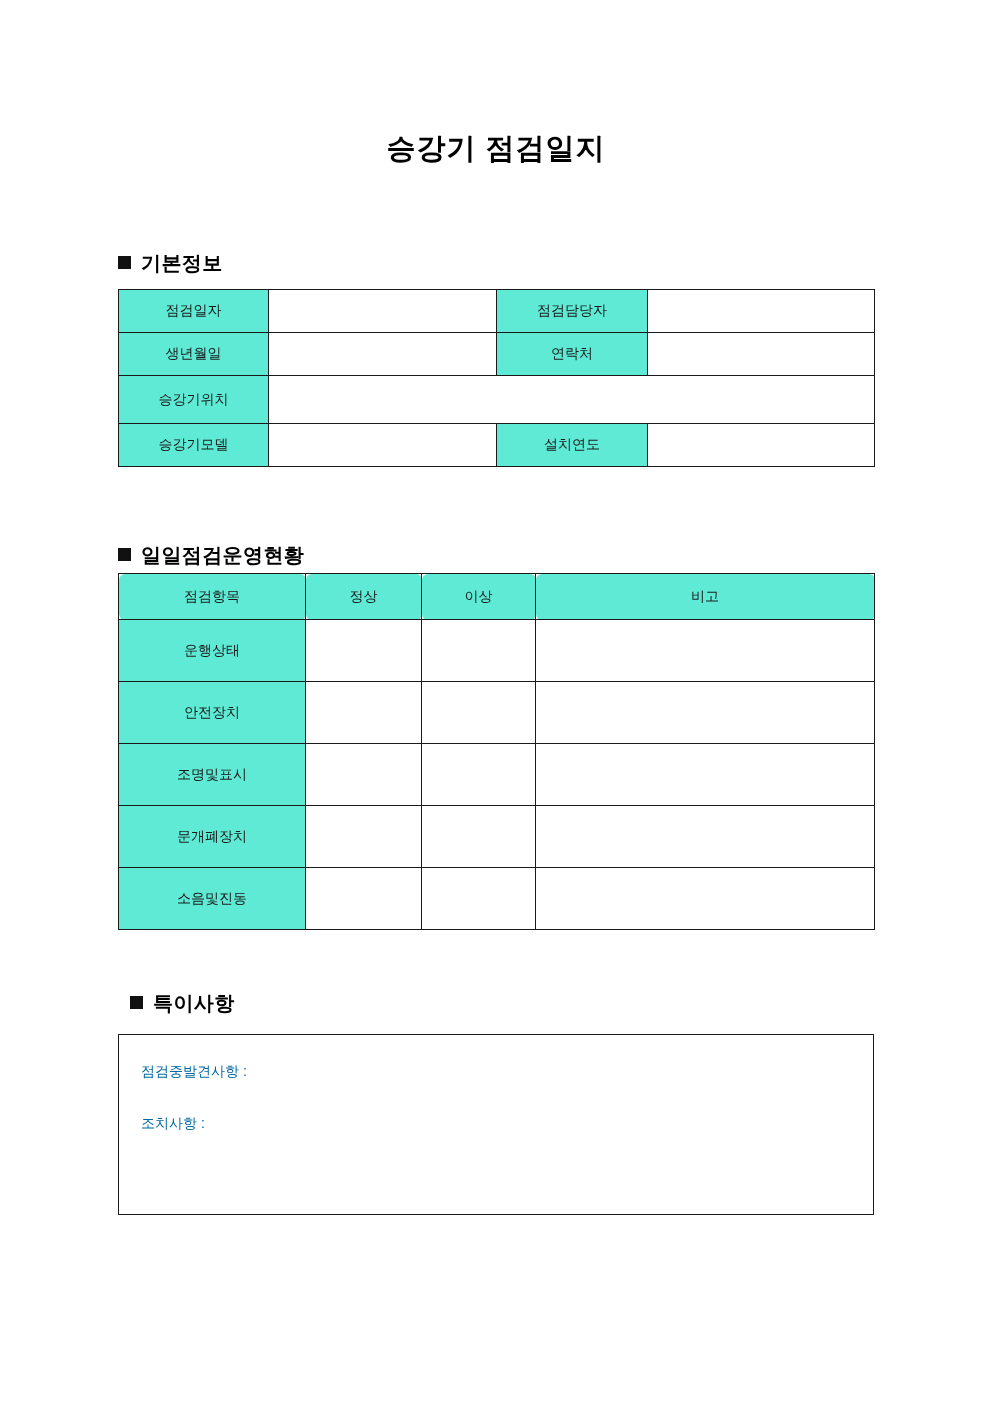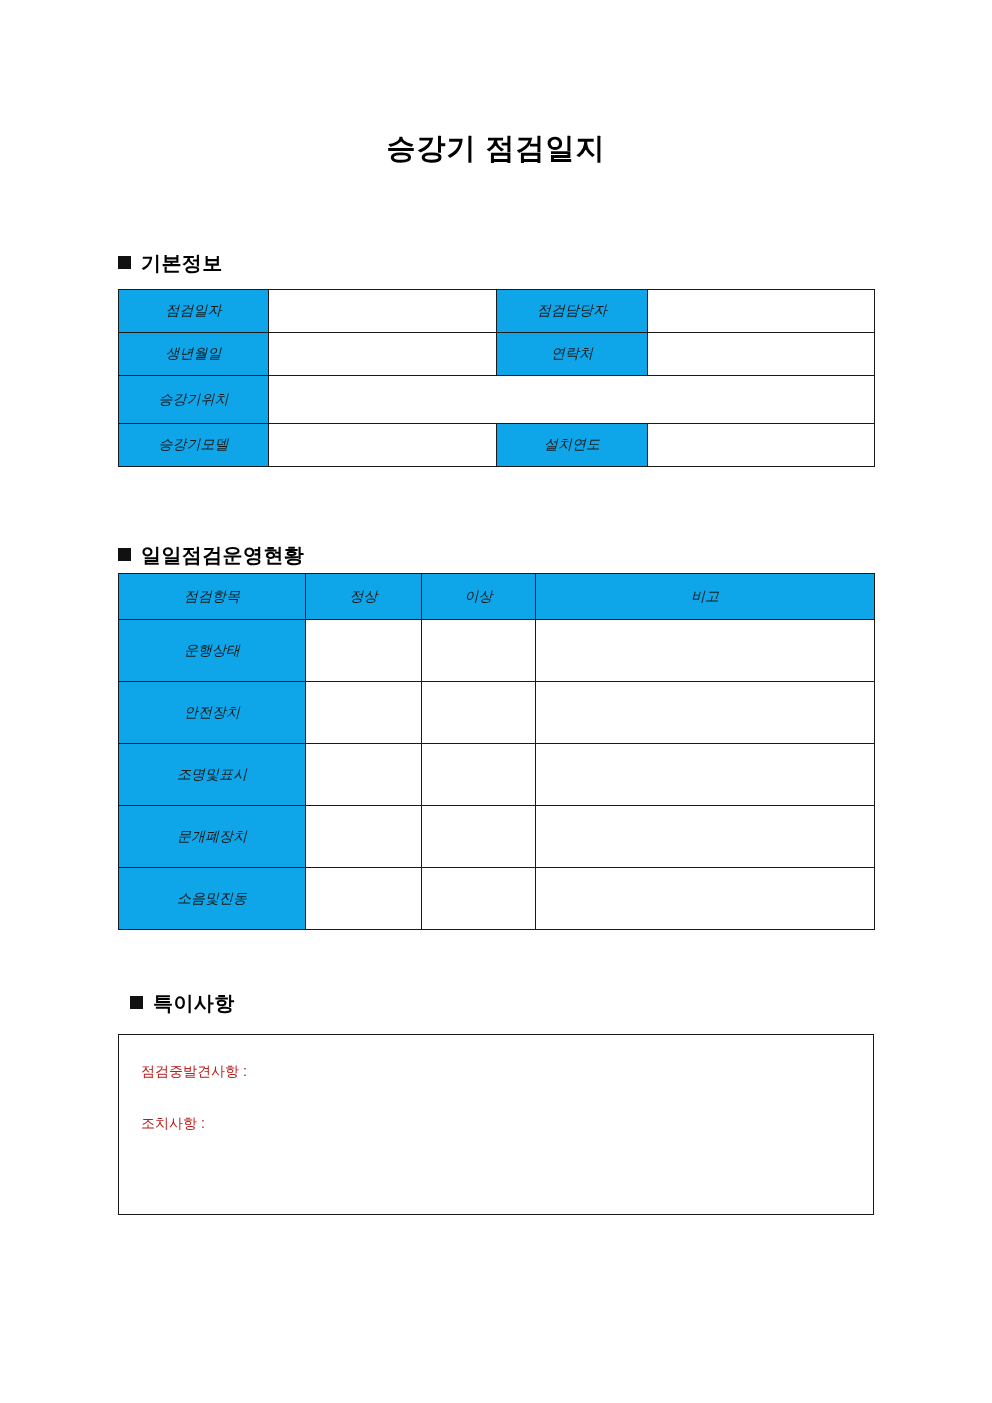--- a/index.html
+++ b/index.html
@@ -69,51 +69,50 @@
   table.form-table th {
     border: 1px solid #1a1a1a;
     font-size: 14px;
     font-weight: normal;
     text-align: center;
     vertical-align: middle;
     padding: 0;
     color: #1a1a1a;
   }
   td.label-cell, th.head-cell {
-    background: #0ea5e9;
-    font-style: italic;
+    background: #5eead4;
   }
   td.value-cell {
     background: #ffffff;
   }
 
   
   #table-basic { top: 289px; }
   #table-basic td { height: 42px; }
   #table-basic tr.row-location td { height: 47px; }
 
   
   #table-daily { top: 573px; }
-  #table-daily th { height: 45px; }
+  #table-daily th { height: 45px; border-radius: 6px; }
   #table-daily td { height: 61px; }
 
   
   #notes-box {
     position: absolute;
     left: 118px;
     top: 1034px;
     width: 756px;
     height: 181px;
     box-sizing: border-box;
     border: 1px solid #1a1a1a;
     background: #ffffff;
   }
   .note-line {
     font-size: 14px;
-    color: #b91c1c;
+    color: #0369a1;
     margin-left: 22px;
     white-space: nowrap;
   }
   #note-found  { margin-top: 28px; }
   #note-action { margin-top: 34px; }
 </style>
 </head>
 <body>
 
 <div class="page">

